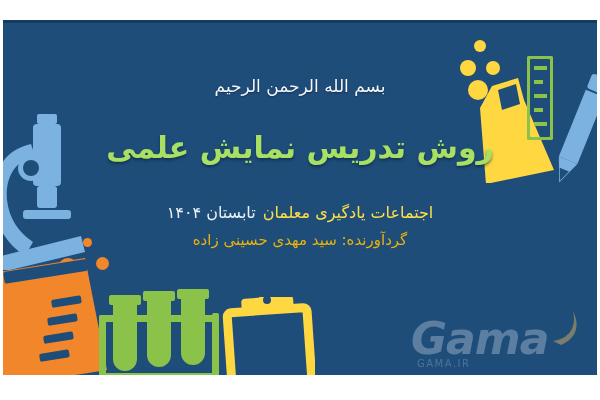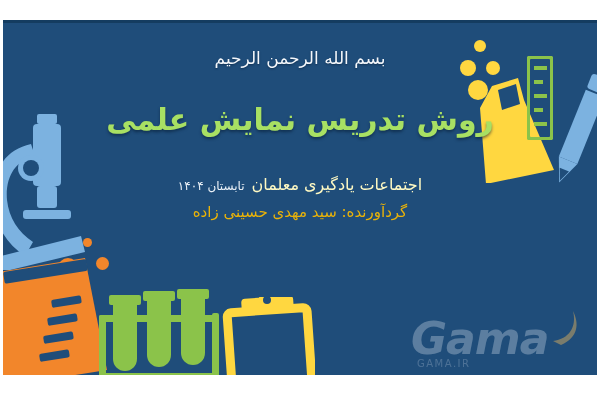--- a/index.html
+++ b/index.html
@@ -71,21 +71,21 @@
   #text-block {
     position: absolute;
     left: 0;
     top: 0;
     width: 100%;
     height: 100%;
     display: flex;
     flex-direction: column;
     align-items: center;
     justify-content: flex-start;
-    padding-top: 28px;
+    padding-top: 56px;
     box-sizing: border-box;
     pointer-events: none;
   }
 
   .rtl {
     direction: rtl;
     unicode-bidi: isolate;
     text-align: center;
     white-space: nowrap;
   }
@@ -110,27 +110,27 @@
 
   #subtitle-row {
     display: flex;
     direction: rtl;
     align-items: baseline;
     gap: 7px;
     margin-bottom: 9px;
   }
 
   #subtitle-main {
-    color: #fef9c3;
+    color: #fde047;
     font-size: 16px;
   }
 
   #subtitle-season {
     color: #eaf1f7;
-    font-size: 12px;
+    font-size: 16px;
   }
 
   #author-line {
     color: #eab308;
     font-size: 15px;
   }
 
   
   #watermark {
     position: absolute;

